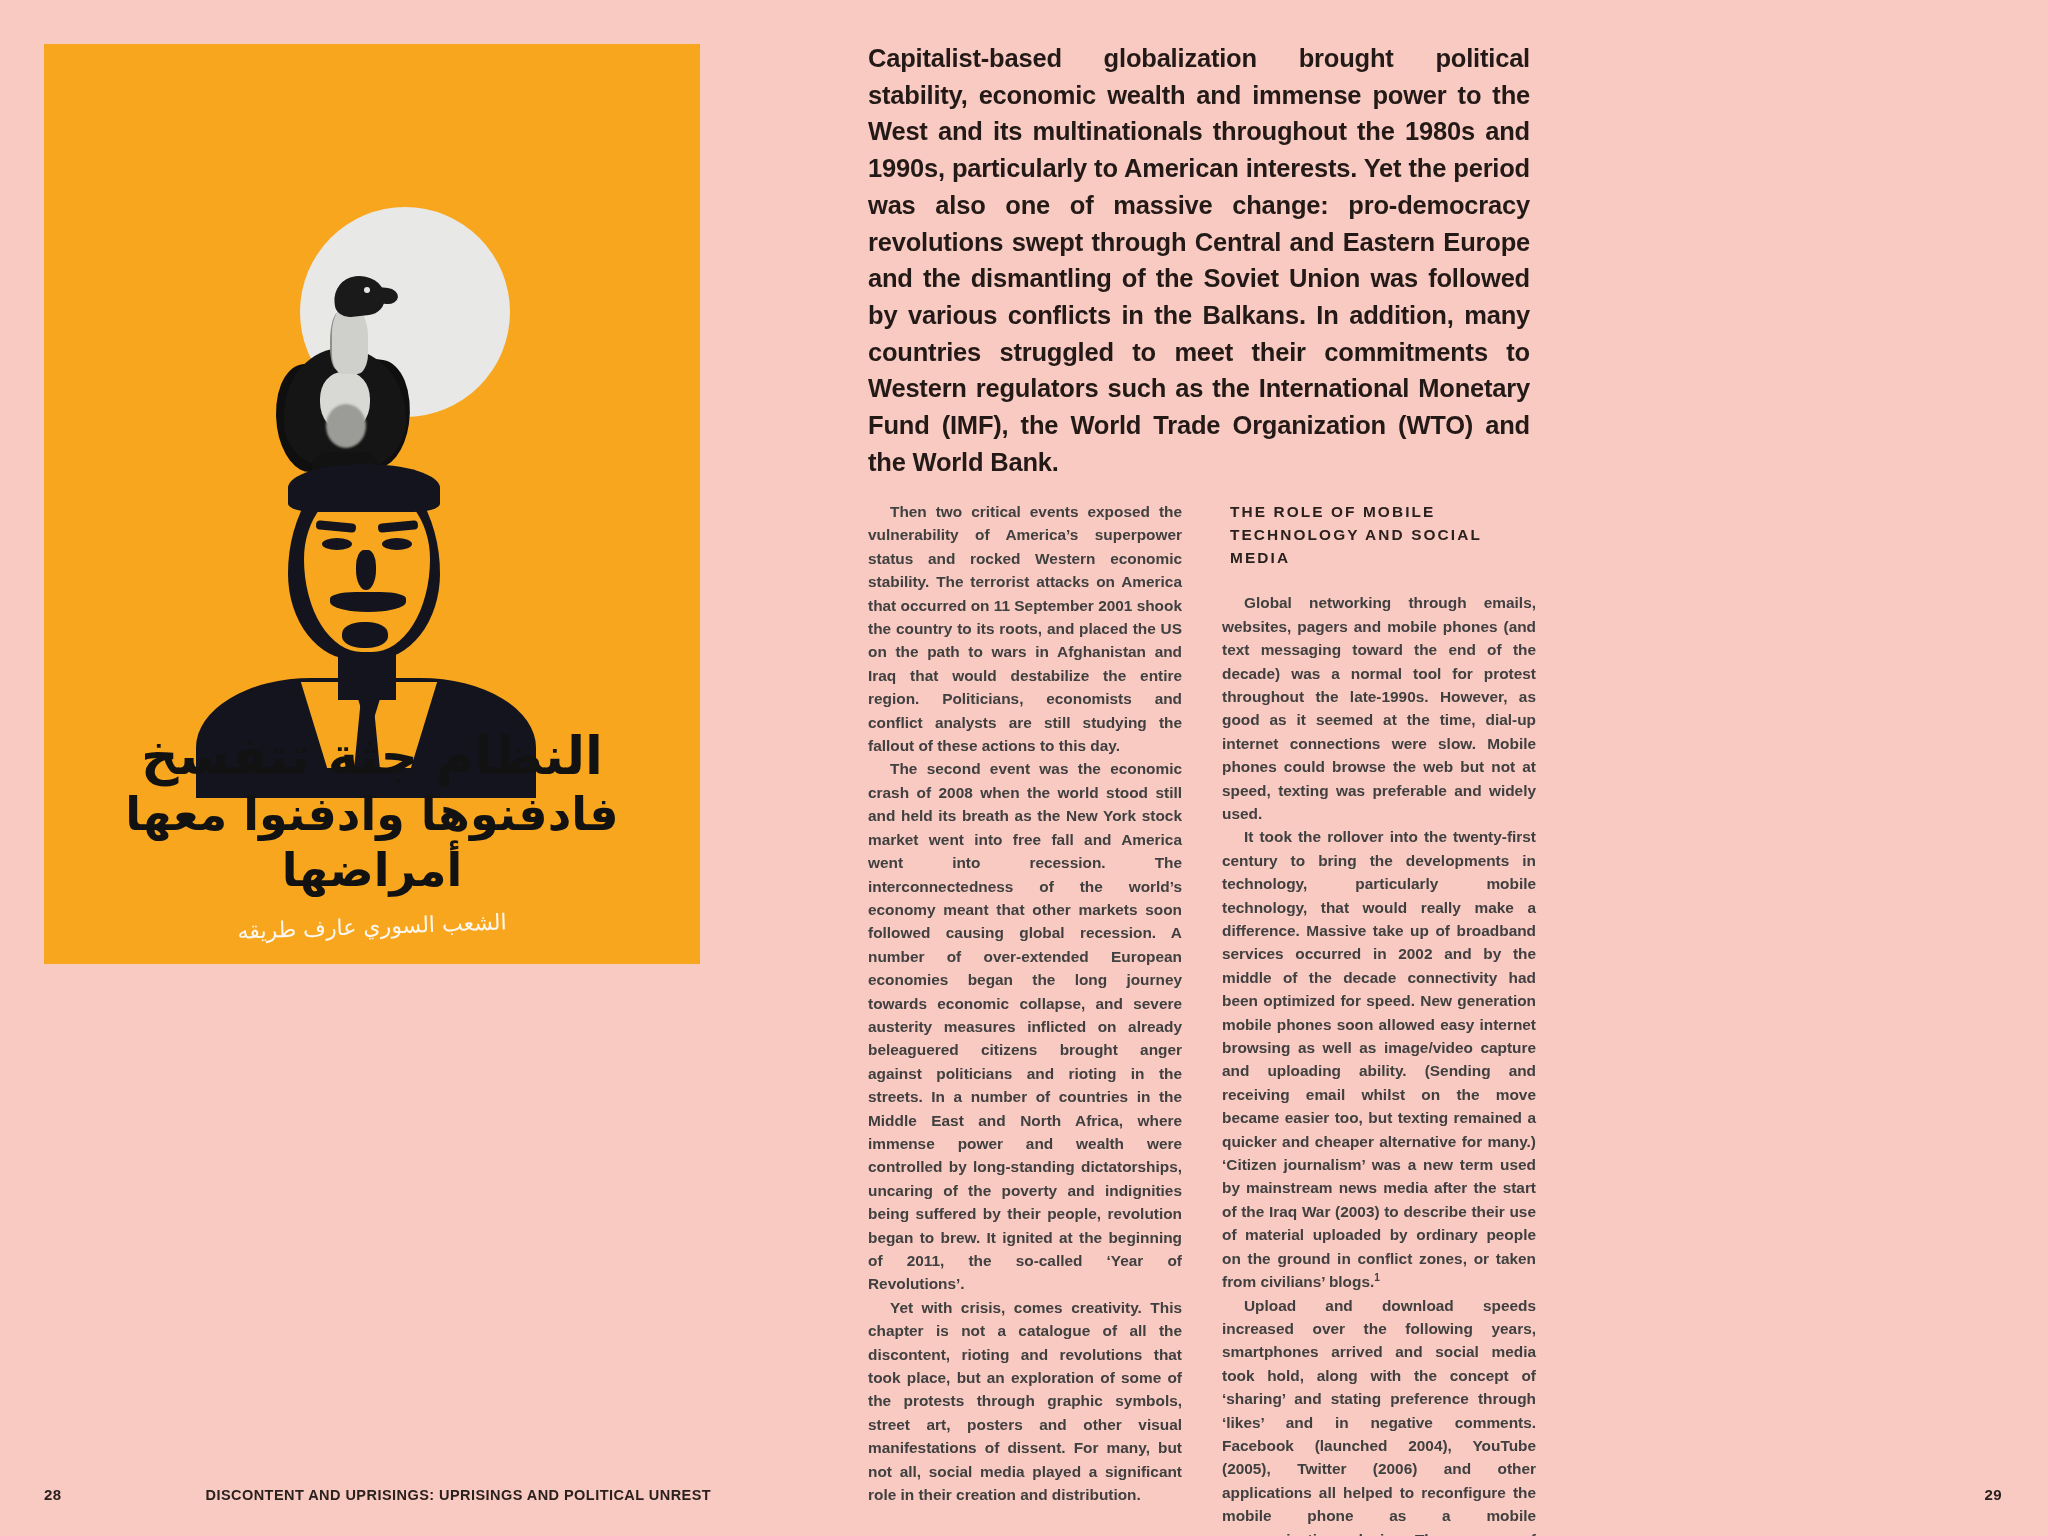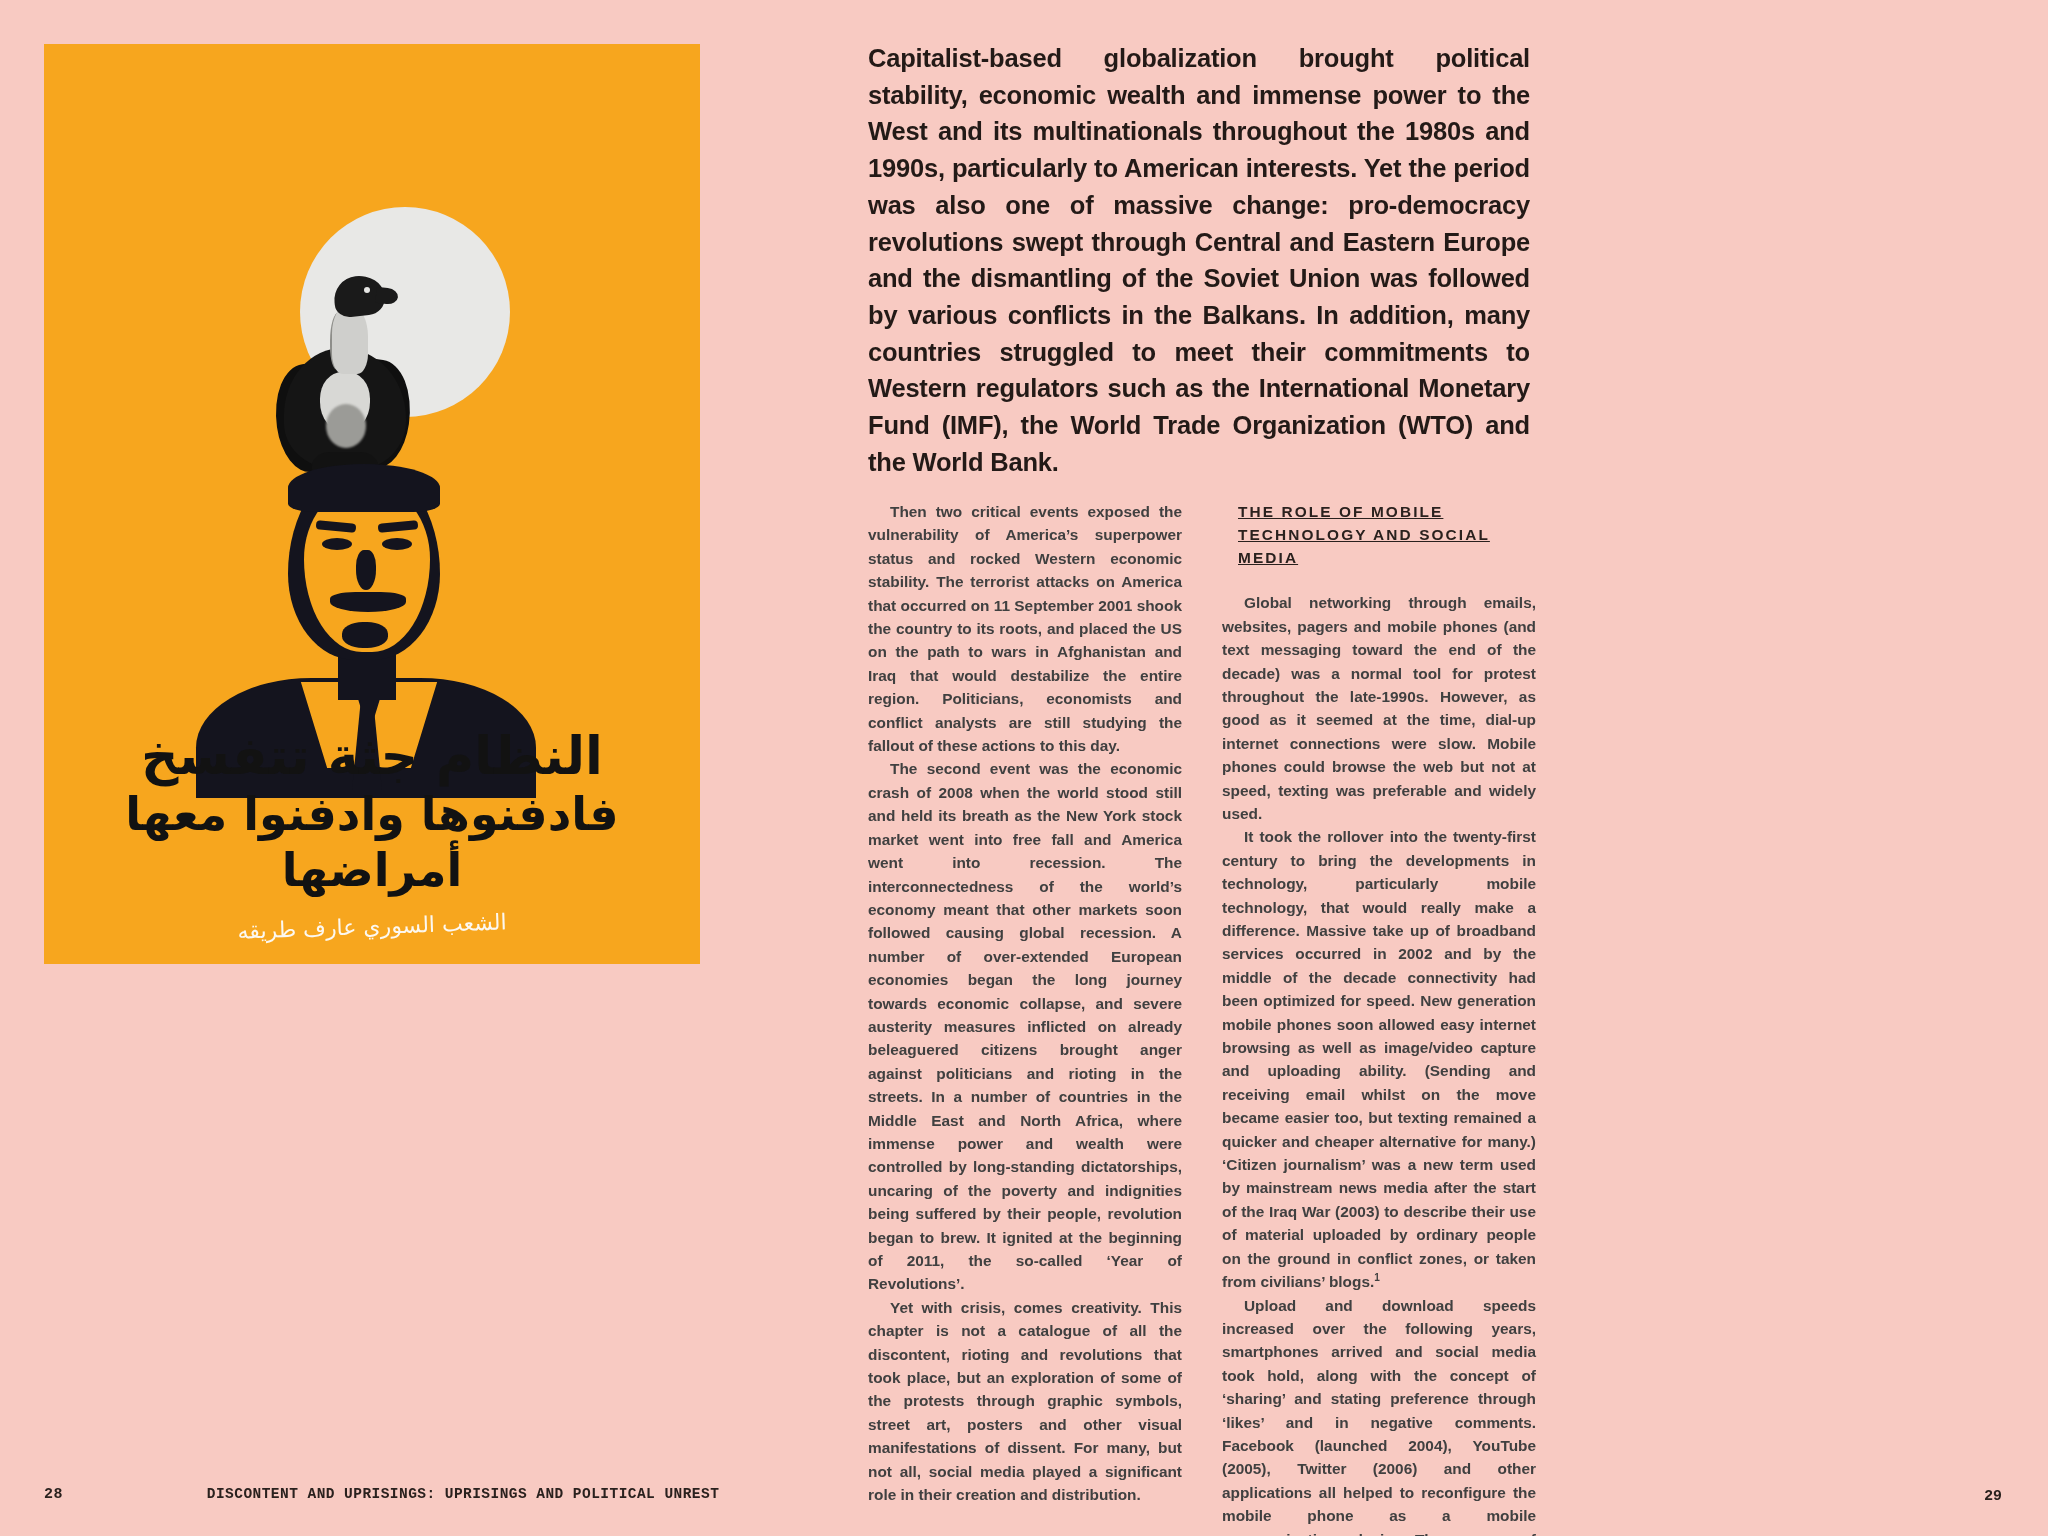--- a/index.html
+++ b/index.html
@@ -347,37 +347,35 @@
   }
   .body-text p.first {
     text-indent: 22px;
   }
   .section-head {
     font-size: 15.4px;
     font-weight: bold;
     letter-spacing: 2.1px;
     color: #2a211e;
     line-height: 1.5;
-    margin: 0 0 22px 16px;
+    margin: 0 0 22px 8px;
     text-transform: uppercase;
-    text-decoration: underline;
   }
   sup {
     font-size: 10px;
     vertical-align: super;
   }
 
   
   .footer-left {
     position: absolute;
     left: 44px;
     top: 1486px;
     display: flex;
     align-items: baseline;
-    font-family: Liberation Mono, monospace;
   }
   .folio {
     font-size: 15px;
     font-weight: bold;
     color: #2a211e;
     letter-spacing: .4px;
   }
   .running-head {
     margin-left: 144px;
     font-size: 14.5px;

